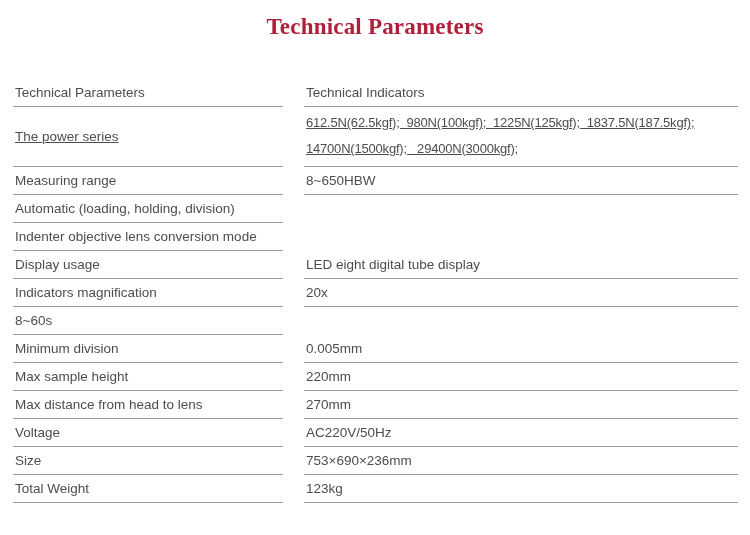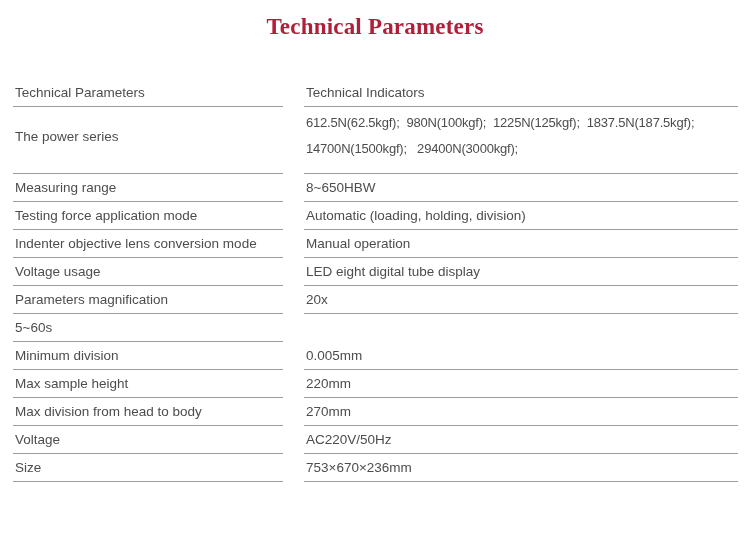--- a/index.html
+++ b/index.html
@@ -30,21 +30,21 @@
   }
 
   .cell {
     border-bottom: 1px solid #9c9c9c;
     color: #4d4d4d;
     font-size: 13.5px;
     line-height: 17px;
     padding: 5px 0 5px 2px;
   }
 
-  .row.power .cell { padding-top: 3px; padding-bottom: 11px; }
+  .row.power .cell { padding-top: 3px; padding-bottom: 4px; text-decoration: underline; }
   .row.power .cell.left { display: flex; align-items: center; }
 
   .value-line {
     white-space: pre;
     font-size: 13px;
     letter-spacing: -0.2px;
     line-height: 26px;
   }
 </style>
 </head>
@@ -68,63 +68,65 @@
         <div class="value-line">14700N(1500kgf);   29400N(3000kgf);</div>
       </div>
     </div>
 
     <div class="row">
       <div class="cell left">Measuring range</div>
       <div class="cell right">8~650HBW</div>
     </div>
 
     <div class="row">
-      <div class="cell left">Testing force application mode</div>
       <div class="cell right">Automatic (loading, holding, division)</div>
     </div>
 
     <div class="row">
       <div class="cell left">Indenter objective lens conversion mode</div>
-      <div class="cell right">Manual operation</div>
     </div>
 
     <div class="row">
-      <div class="cell left">Voltage usage</div>
+      <div class="cell left">Display usage</div>
       <div class="cell right">LED eight digital tube display</div>
     </div>
 
     <div class="row">
-      <div class="cell left">Parameters magnification</div>
+      <div class="cell left">Indicators magnification</div>
       <div class="cell right">20x</div>
     </div>
 
     <div class="row">
-      <div class="cell right">5~60s</div>
+      <div class="cell right">8~60s</div>
     </div>
 
     <div class="row">
       <div class="cell left">Minimum division</div>
       <div class="cell right">0.005mm</div>
     </div>
 
     <div class="row">
       <div class="cell left">Max sample height</div>
       <div class="cell right">220mm</div>
     </div>
 
     <div class="row">
-      <div class="cell left">Max division from head to body</div>
+      <div class="cell left">Max distance from head to lens</div>
       <div class="cell right">270mm</div>
     </div>
 
     <div class="row">
       <div class="cell left">Voltage</div>
       <div class="cell right">AC220V/50Hz</div>
     </div>
 
     <div class="row">
       <div class="cell left">Size</div>
-      <div class="cell right">753×670×236mm</div>
+      <div class="cell right">753×690×236mm</div>
     </div>
 
+    <div class="row">
+      <div class="cell left">Total Weight</div>
+      <div class="cell right">123kg</div>
+    </div>
 
   </div>
 </div>
 
 </body></html>

